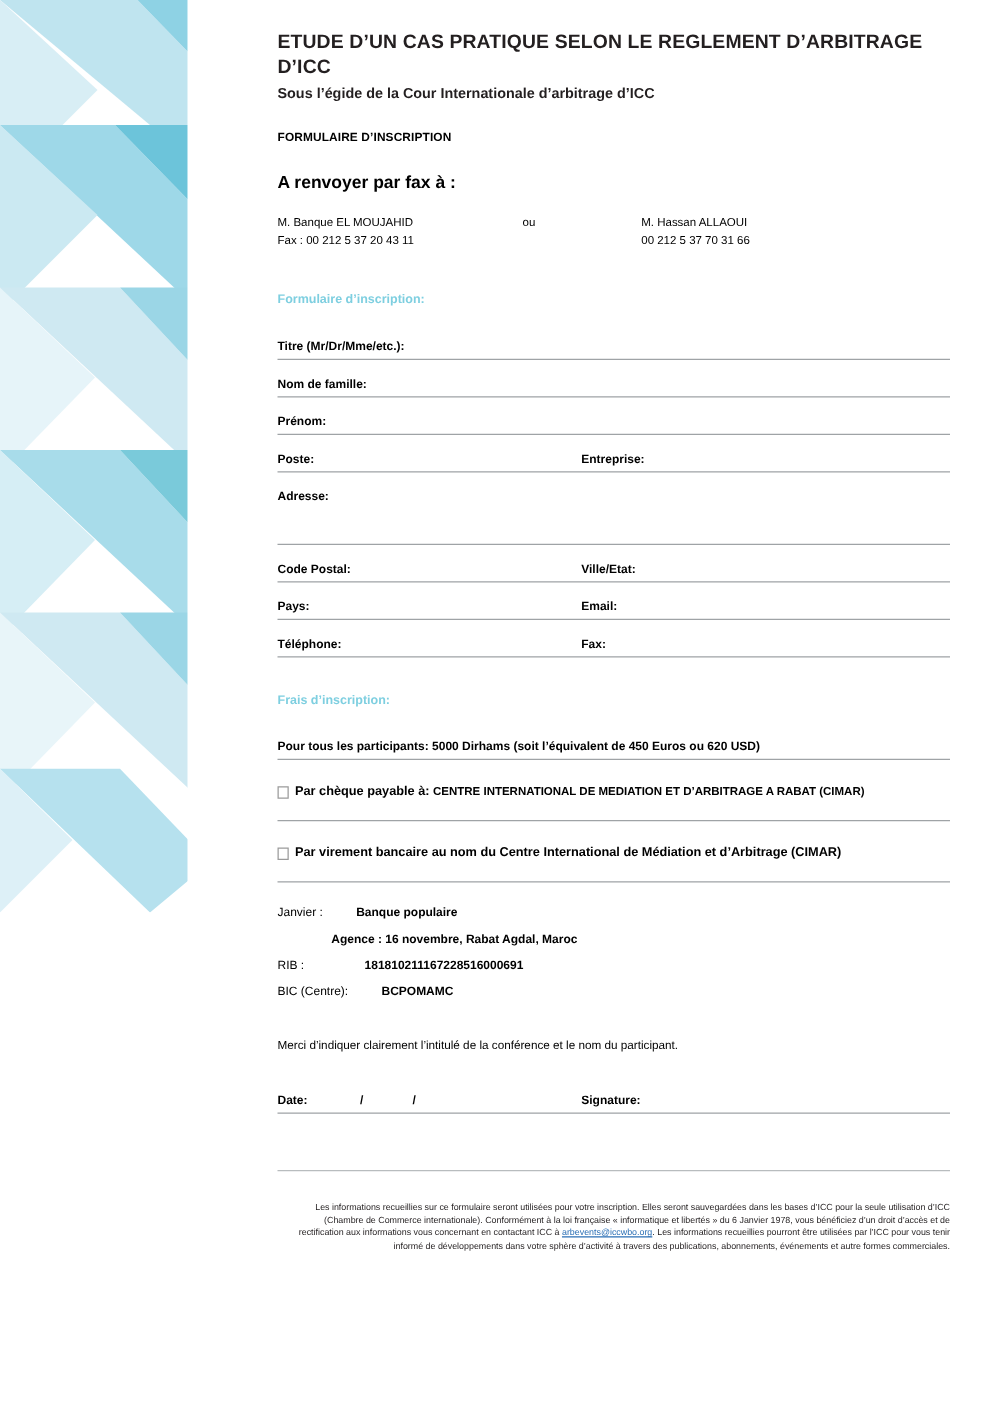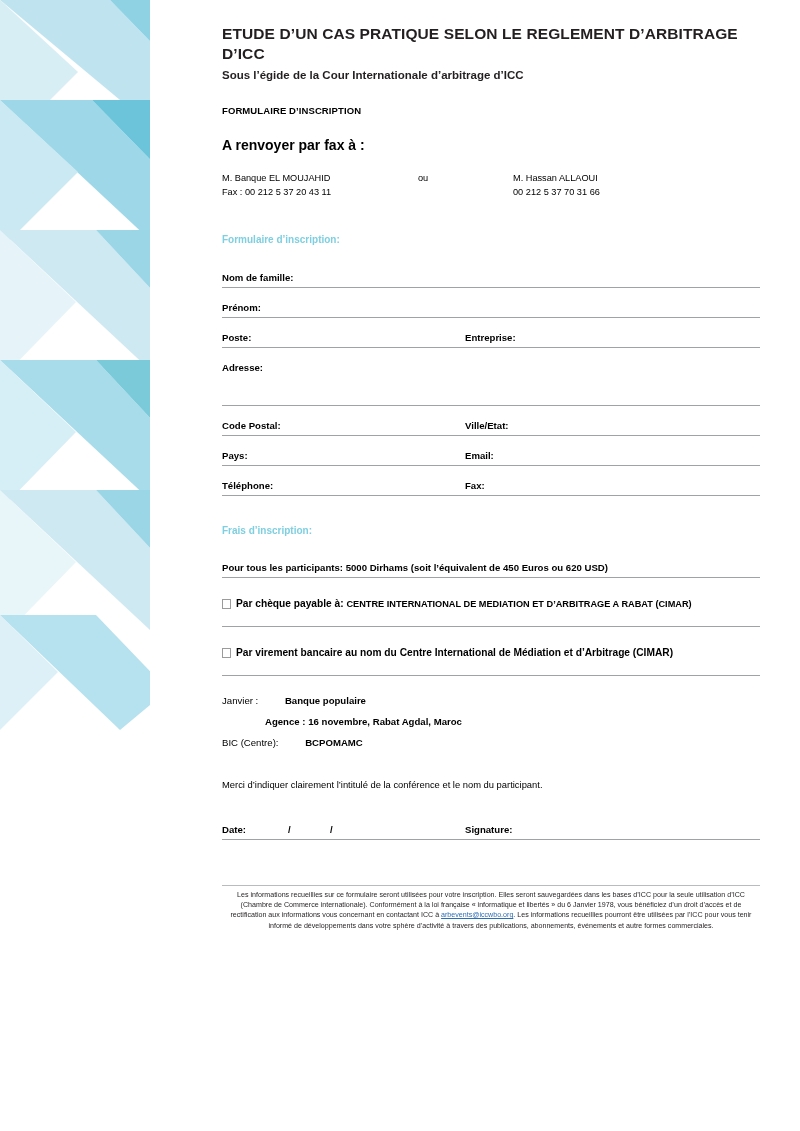--- a/index.html
+++ b/index.html
@@ -176,24 +176,24 @@
   .sig-row .d { position: absolute; left: 0; bottom: 4px; }
   .sig-row .s1 { position: absolute; left: 66px; bottom: 4px; }
   .sig-row .s2 { position: absolute; left: 108px; bottom: 4px; }
   .sig-row .sig { position: absolute; left: 243px; bottom: 4px; }
 
   #footer-rule {
     margin-top: 45px;
     border-top: 1px solid #b8bcbe;
   }
   .legal {
-    margin-top: 4px;
+    margin-top: 24px;
     font-size: 7.1px;
     line-height: 1.45;
-    text-align: center;
+    text-align: right;
     color: #231f20;
   }
   .legal a, .legal .mail {
     color: #2b6fb5;
     text-decoration: underline;
   }
 </style>
 </head>
 <body>
 
@@ -245,20 +245,23 @@
       <div class="c2">
         <div>M. Hassan ALLAOUI</div>
         <div>00 212 5 37 70 31 66</div>
       </div>
     </div>
 
     <div id="sect-inscription" class="sect-head">Formulaire d’inscription:</div>
 
     <div class="fields">
       <div class="frow">
+        <span class="lbl">Titre (Mr/Dr/Mme/etc.):</span>
+      </div>
+      <div class="frow">
         <span class="lbl">Nom de famille:</span>
       </div>
       <div class="frow">
         <span class="lbl">Prénom:</span>
       </div>
       <div class="frow">
         <span class="lbl">Poste:</span>
         <span class="lbl2">Entreprise:</span>
       </div>
       <div class="frow tall">
@@ -299,20 +302,24 @@
     </div>
     <div class="rule-after"></div>
 
     <div class="bank">
       <div class="brow">
         <span class="k">Janvier :</span>
         <span class="v">Banque populaire</span>
       </div>
       <div class="brow">
         <span class="indent">Agence : 16 novembre, Rabat Agdal, Maroc</span>
+      </div>
+      <div class="brow">
+        <span class="k rib-k">RIB :</span>
+        <span class="v">181810211167228516000691</span>
       </div>
       <div class="brow">
         <span class="k">BIC (Centre):</span>
         <span class="v">BCPOMAMC</span>
       </div>
     </div>
 
     <div class="notice">Merci d’indiquer clairement l’intitulé de la conférence et le nom du participant.</div>
 
     <div class="sig-row">

